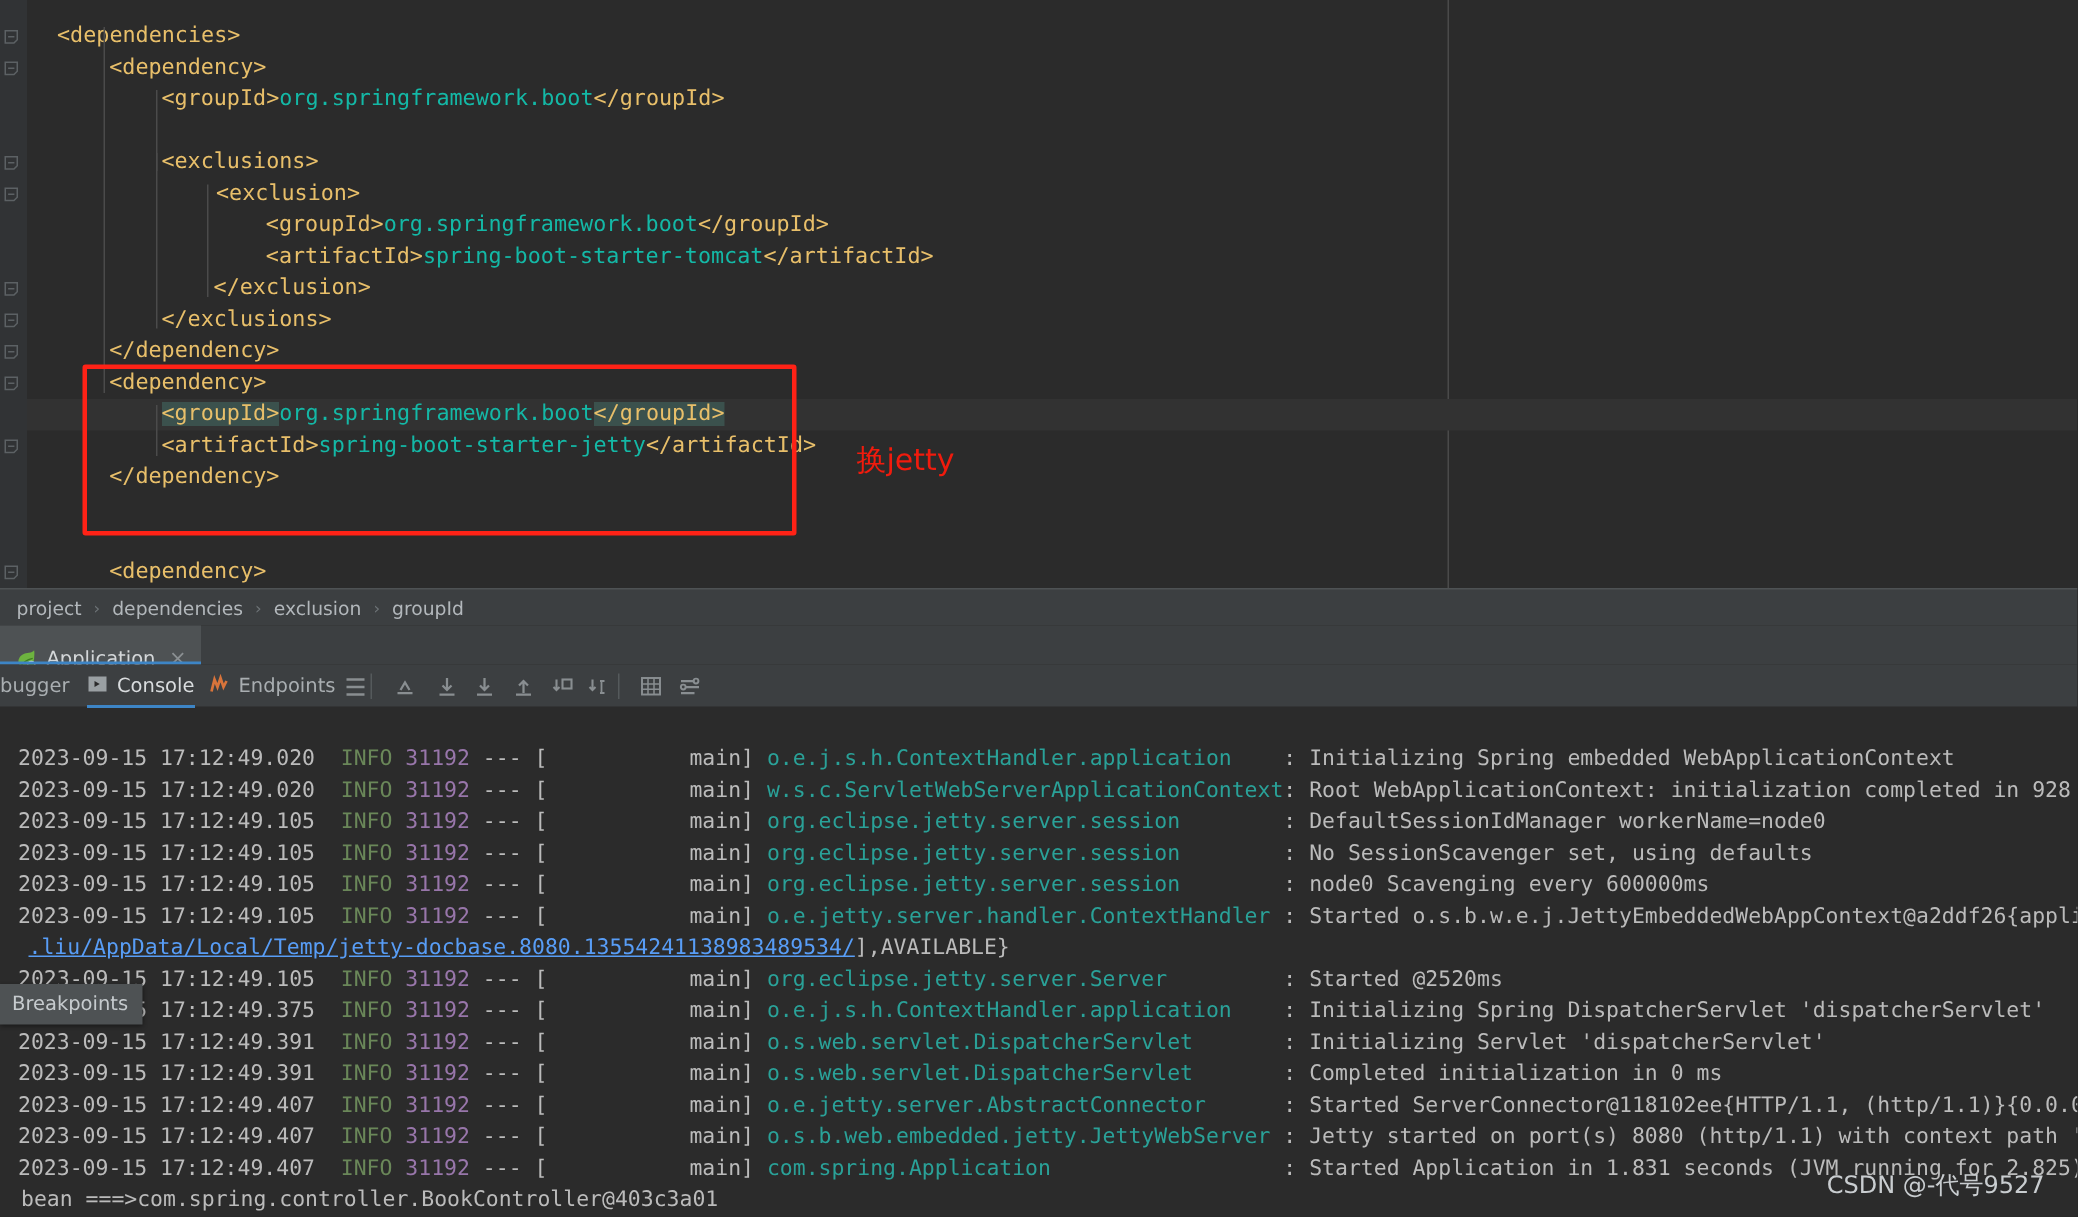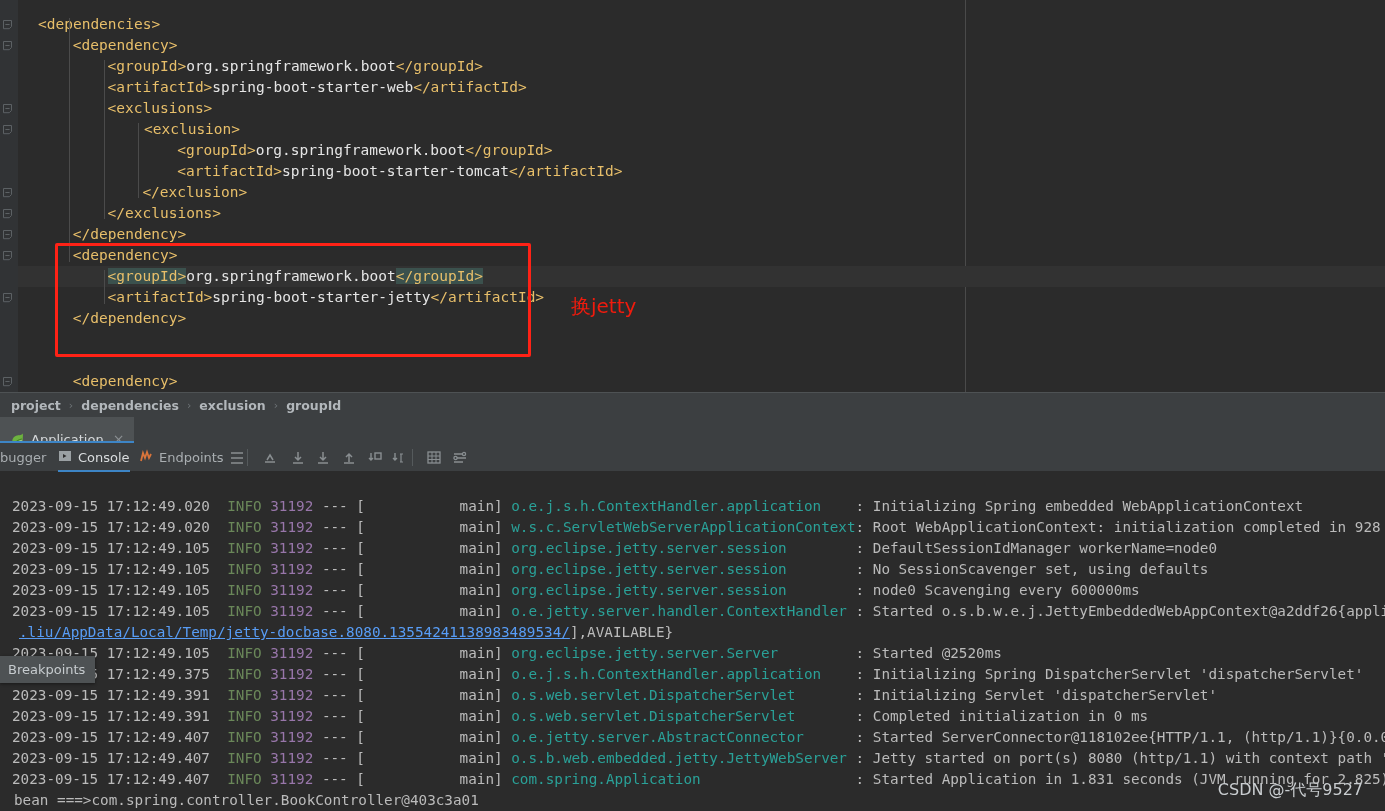--- a/index.html
+++ b/index.html
@@ -57,21 +57,21 @@
     white-space: pre;
     color: #a9b7c6;
     letter-spacing: 0px;
   }
   .caret-line {
     position: absolute; left: 0;
     width: 1367px; height: 21px;
     background: #323232;
   }
   .tag { color: #e8bf6a; }
-  .txt { color: #e5e5e5; }
+  .txt { color: #14b8a6; }
   .hl-tag { background: #3b514d; color: #e8bf6a; }
 
   
   #jetty-box {
     position: absolute;
     left: 55px; top: 243px;
     width: 476px; height: 114px;
     border: 3px solid #ff2216;
     box-sizing: border-box;
     border-radius: 2px;
@@ -93,21 +93,21 @@
     width: 1385px; height: 25px;
     background: #3c3f41;
     border-top: 1px solid #4e5254;
     box-sizing: border-box;
     display: flex; align-items: center;
     padding-left: 8px;
     font-family: "DejaVu Sans", "Liberation Sans", sans-serif;
     font-size: 12.5px;
     color: #b2b7bb;
   }
-  .crumb { padding: 0 3px; font-weight: bold; }
+  .crumb { padding: 0 3px; }
   .crumb-sep { color: #6e7477; padding: 0 5px; font-size: 11px; }
 
   
   #runtab-bar {
     position: absolute; left: 0; top: 417px;
     width: 1385px; height: 26px;
     background: #3c3f41;
   }
   #app-tab {
     position: absolute; left: 0; top: 0;
@@ -278,21 +278,20 @@
         </svg>
       </div>
     </div>
 
   <div id="code-area">
     <div id="margin-guide"></div>
   <div class="caret-line" style="top: 266px;"></div>
       <div class="code-line" style="top: 14px; left: 20px;"><span class="tag">&lt;dependencies&gt;</span></div>
       <div class="code-line" style="top: 35px; left: 54.8px;"><span class="tag">&lt;dependency&gt;</span></div>
       <div class="code-line" style="top: 56px; left: 89.6px;"><span class="tag">&lt;groupId&gt;</span><span class="txt">org.springframework.boot</span><span class="tag">&lt;/groupId&gt;</span></div>
-      <div class="code-line" style="top: 77px; left: 89.6px;"><span class="tag">&lt;artifactId&gt;</span><span class="txt">spring-boot-starter-web</span><span class="tag">&lt;/artifactId&gt;</span></div>
       <div class="code-line" style="top: 98px; left: 89.6px;"><span class="tag">&lt;exclusions&gt;</span></div>
       <div class="code-line" style="top: 119px; left: 126px;"><span class="tag">&lt;exclusion&gt;</span></div>
       <div class="code-line" style="top: 140px; left: 159.2px;"><span class="tag">&lt;groupId&gt;</span><span class="txt">org.springframework.boot</span><span class="tag">&lt;/groupId&gt;</span></div>
       <div class="code-line" style="top: 161px; left: 159.2px;"><span class="tag">&lt;artifactId&gt;</span><span class="txt">spring-boot-starter-tomcat</span><span class="tag">&lt;/artifactId&gt;</span></div>
       <div class="code-line" style="top: 182px; left: 124.4px;"><span class="tag">&lt;/exclusion&gt;</span></div>
       <div class="code-line" style="top: 203px; left: 89.6px;"><span class="tag">&lt;/exclusions&gt;</span></div>
       <div class="code-line" style="top: 224px; left: 54.8px;"><span class="tag">&lt;/dependency&gt;</span></div>
       <div class="code-line" style="top: 245px; left: 54.8px;"><span class="tag">&lt;dependency&gt;</span></div>
       <div class="code-line" style="top: 266px; left: 89.6px;"><span class="hl-tag">&lt;groupId&gt;</span><span class="txt">org.springframework.boot</span><span class="hl-tag">&lt;/groupId&gt;</span></div>
       <div class="code-line" style="top: 287px; left: 89.6px;"><span class="tag">&lt;artifactId&gt;</span><span class="txt">spring-boot-starter-jetty</span><span class="tag">&lt;/artifactId&gt;</span></div>

